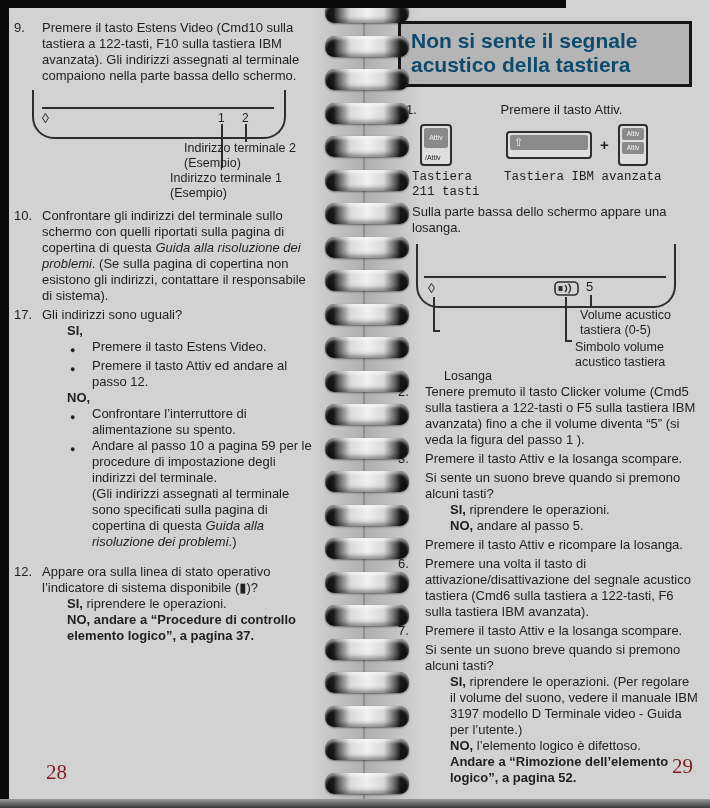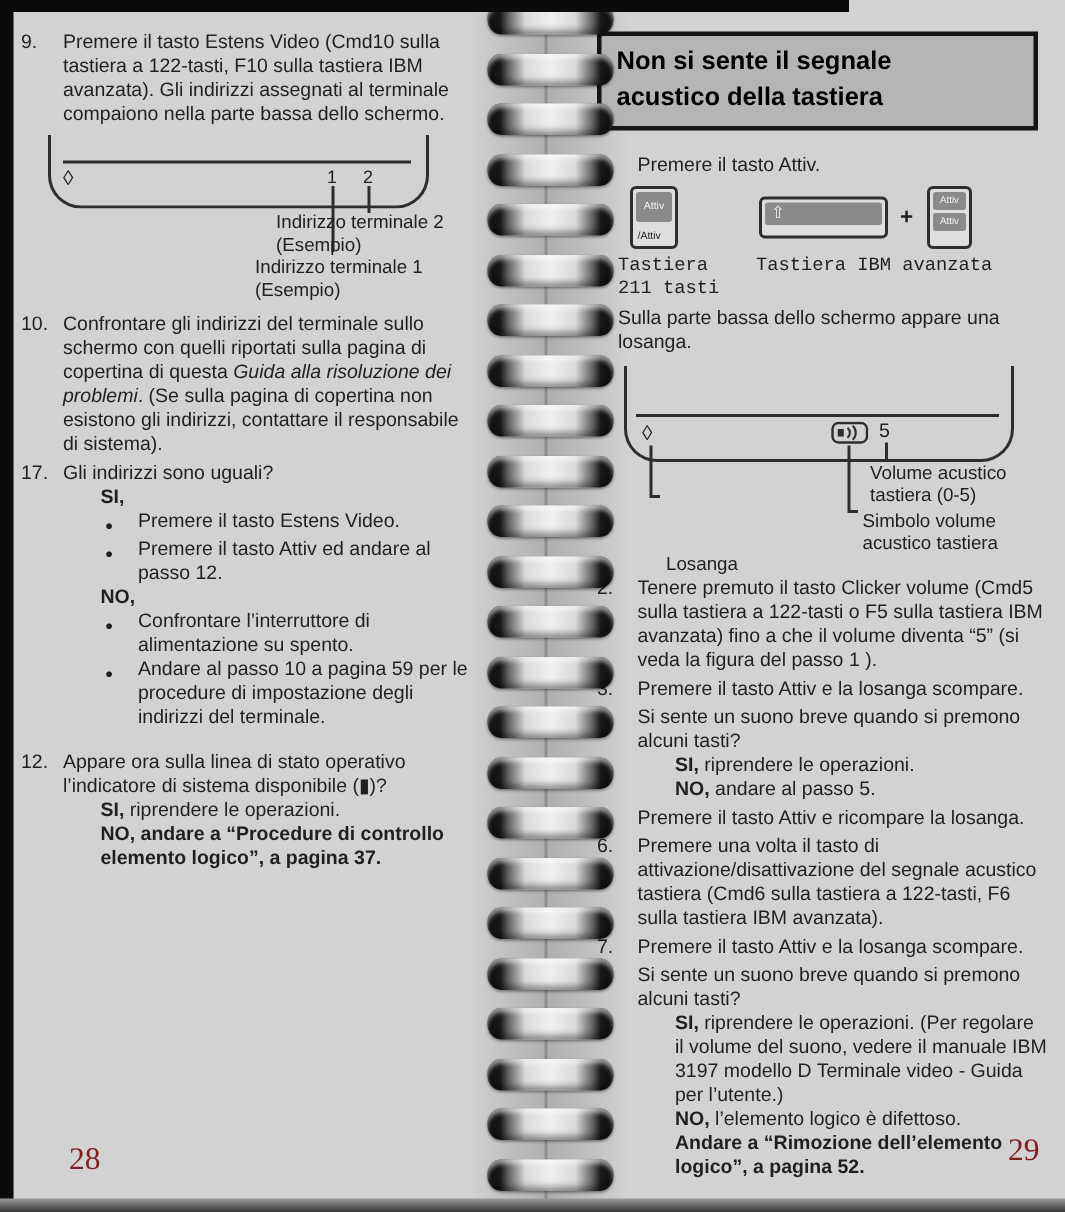--- a/index.html
+++ b/index.html
@@ -33,22 +33,22 @@
   .step-body{flex:1;}
   .block-answer{padding-left:25px;}
   .block-cont{padding-left:50px;}
   .block-bullet{display:flex;padding-left:28px;}
   .bullet-marker{width:22px;flex:none;font-size:9px;padding-top:3px;}
   .bold{font-weight:bold;}
   .ital{font-style:italic;}
   #left-steps-b .step:nth-child(3){margin-top:14px;}
   
   .title-box{margin:21px 0 0 0;width:268px;background:#b5b5b5;border:3px solid #151515;
-    padding:5px 10px 7px 10px;font-size:17px;font-weight:bold;line-height:24px;color:#000000;}
-  .right-step1{margin-top:15px;}
+    padding:5px 10px 7px 10px;font-size:21px;font-weight:bold;line-height:24px;color:#0c4a6e;}
+  .right-step1{margin-top:15px;text-align:center;}
   
   .fig{position:relative;}
   .fig1{margin:6px 0 6px 10px;width:290px;height:112px;}
   .fig2{margin:8px 0 8px 14px;width:286px;height:132px;}
   .screenbox{position:absolute;border-left:2px solid #2e2e2e;border-right:2px solid #2e2e2e;
     border-bottom:2px solid #2e2e2e;border-radius:0 0 22px 22px;}
   .fig1 .screenbox{left:8px;top:0;width:250px;height:47px;}
   .fig2 .screenbox{left:4px;top:0;width:256px;height:62px;}
   .statusline{position:absolute;border-top:2px solid #2e2e2e;}
   .fig1 .statusline{left:18px;top:17px;width:232px;}
@@ -136,20 +136,21 @@
             </div>
             <div class="block-answer"><span class="bold">NO,</span></div>
             <div class="block-bullet">
               <span class="bullet-marker">●</span>
               <span><span>Confrontare l’interruttore di alimentazione su spento.</span></span>
             </div>
             <div class="block-bullet">
               <span class="bullet-marker">●</span>
               <span><span>Andare al passo 10 a pagina 59 per le procedure di impostazione degli indirizzi del terminale.</span></span>
             </div>
+            <div class="block-cont"><span>(Gli indirizzi assegnati al terminale sono specificati sulla pagina di copertina di questa </span><span class="ital">Guida alla risoluzione dei problemi</span><span>.)</span></div>
           </div>
         </div>
         <div class="step">
           <div class="step-num">12.</div>
           <div class="step-body">
             <div class="block-p"><span>Appare ora sulla linea di stato operativo l’indicatore di sistema disponibile (▮)?</span></div>
             <div class="block-answer"><span class="bold">SI,</span><span>  riprendere le operazioni.</span></div>
             <div class="block-answer"><span class="bold">NO, andare a “Procedure di controllo elemento logico”, a pagina 37.</span></div>
           </div>
         </div>

